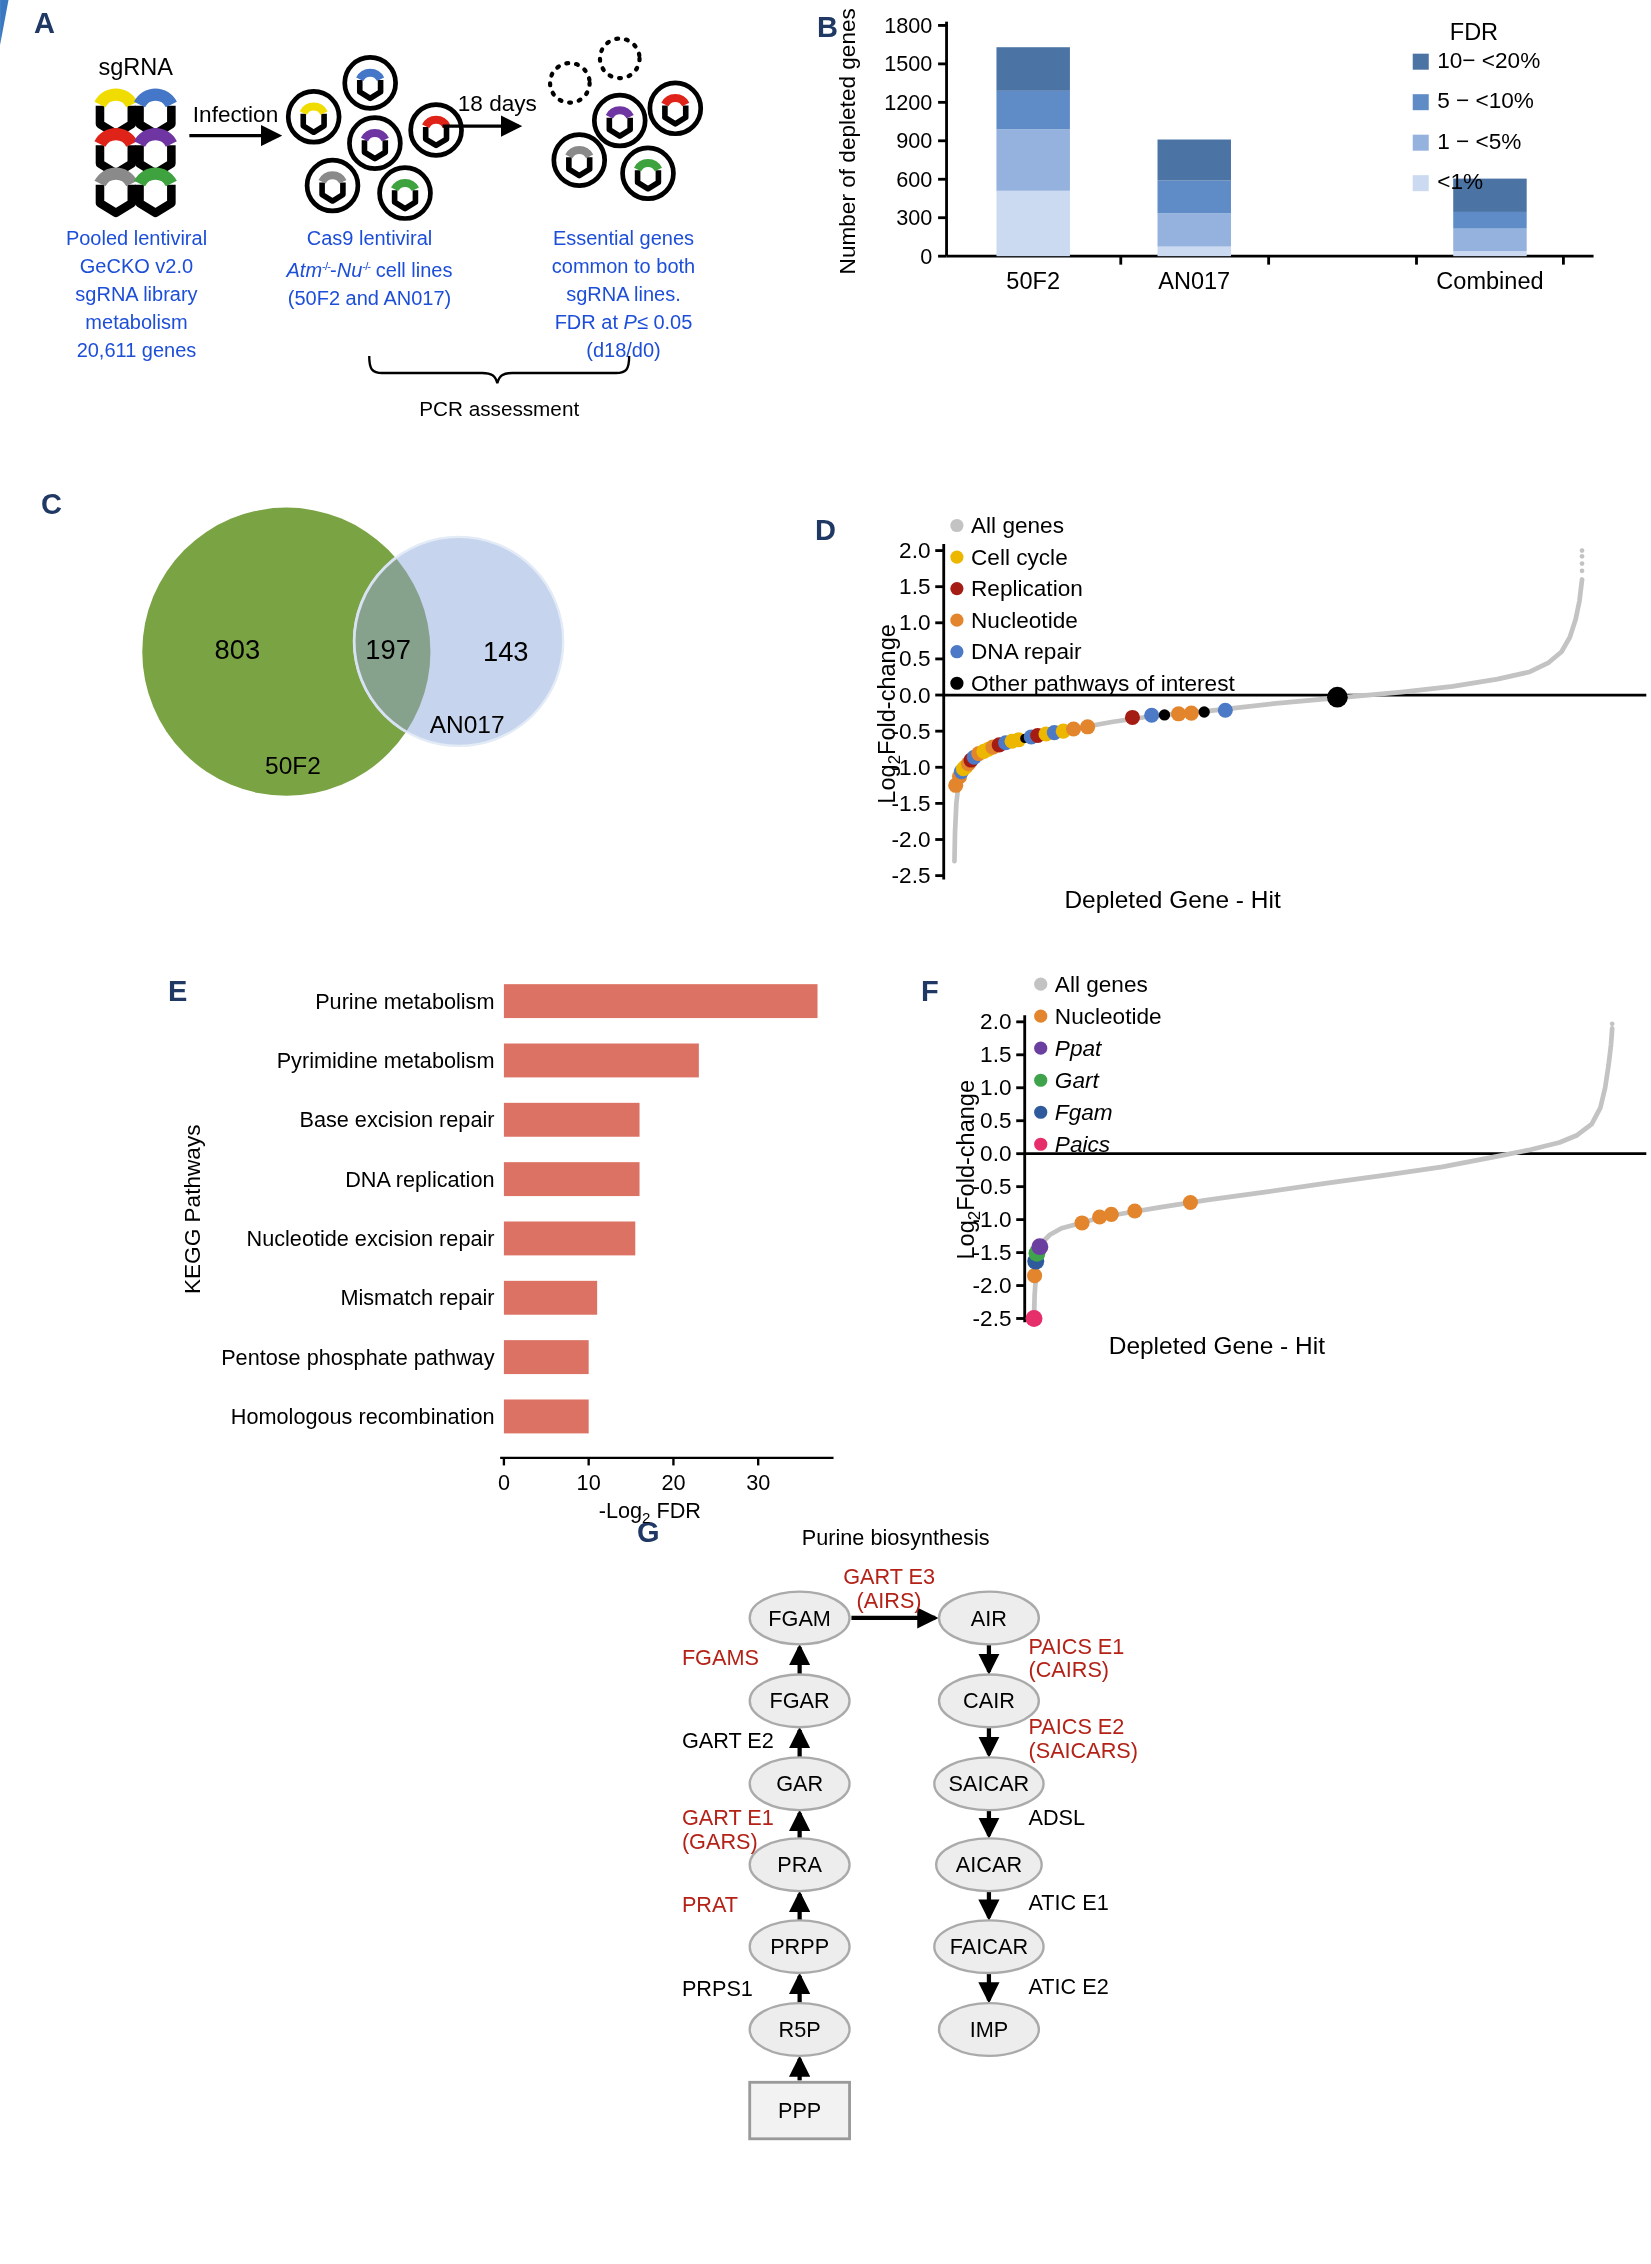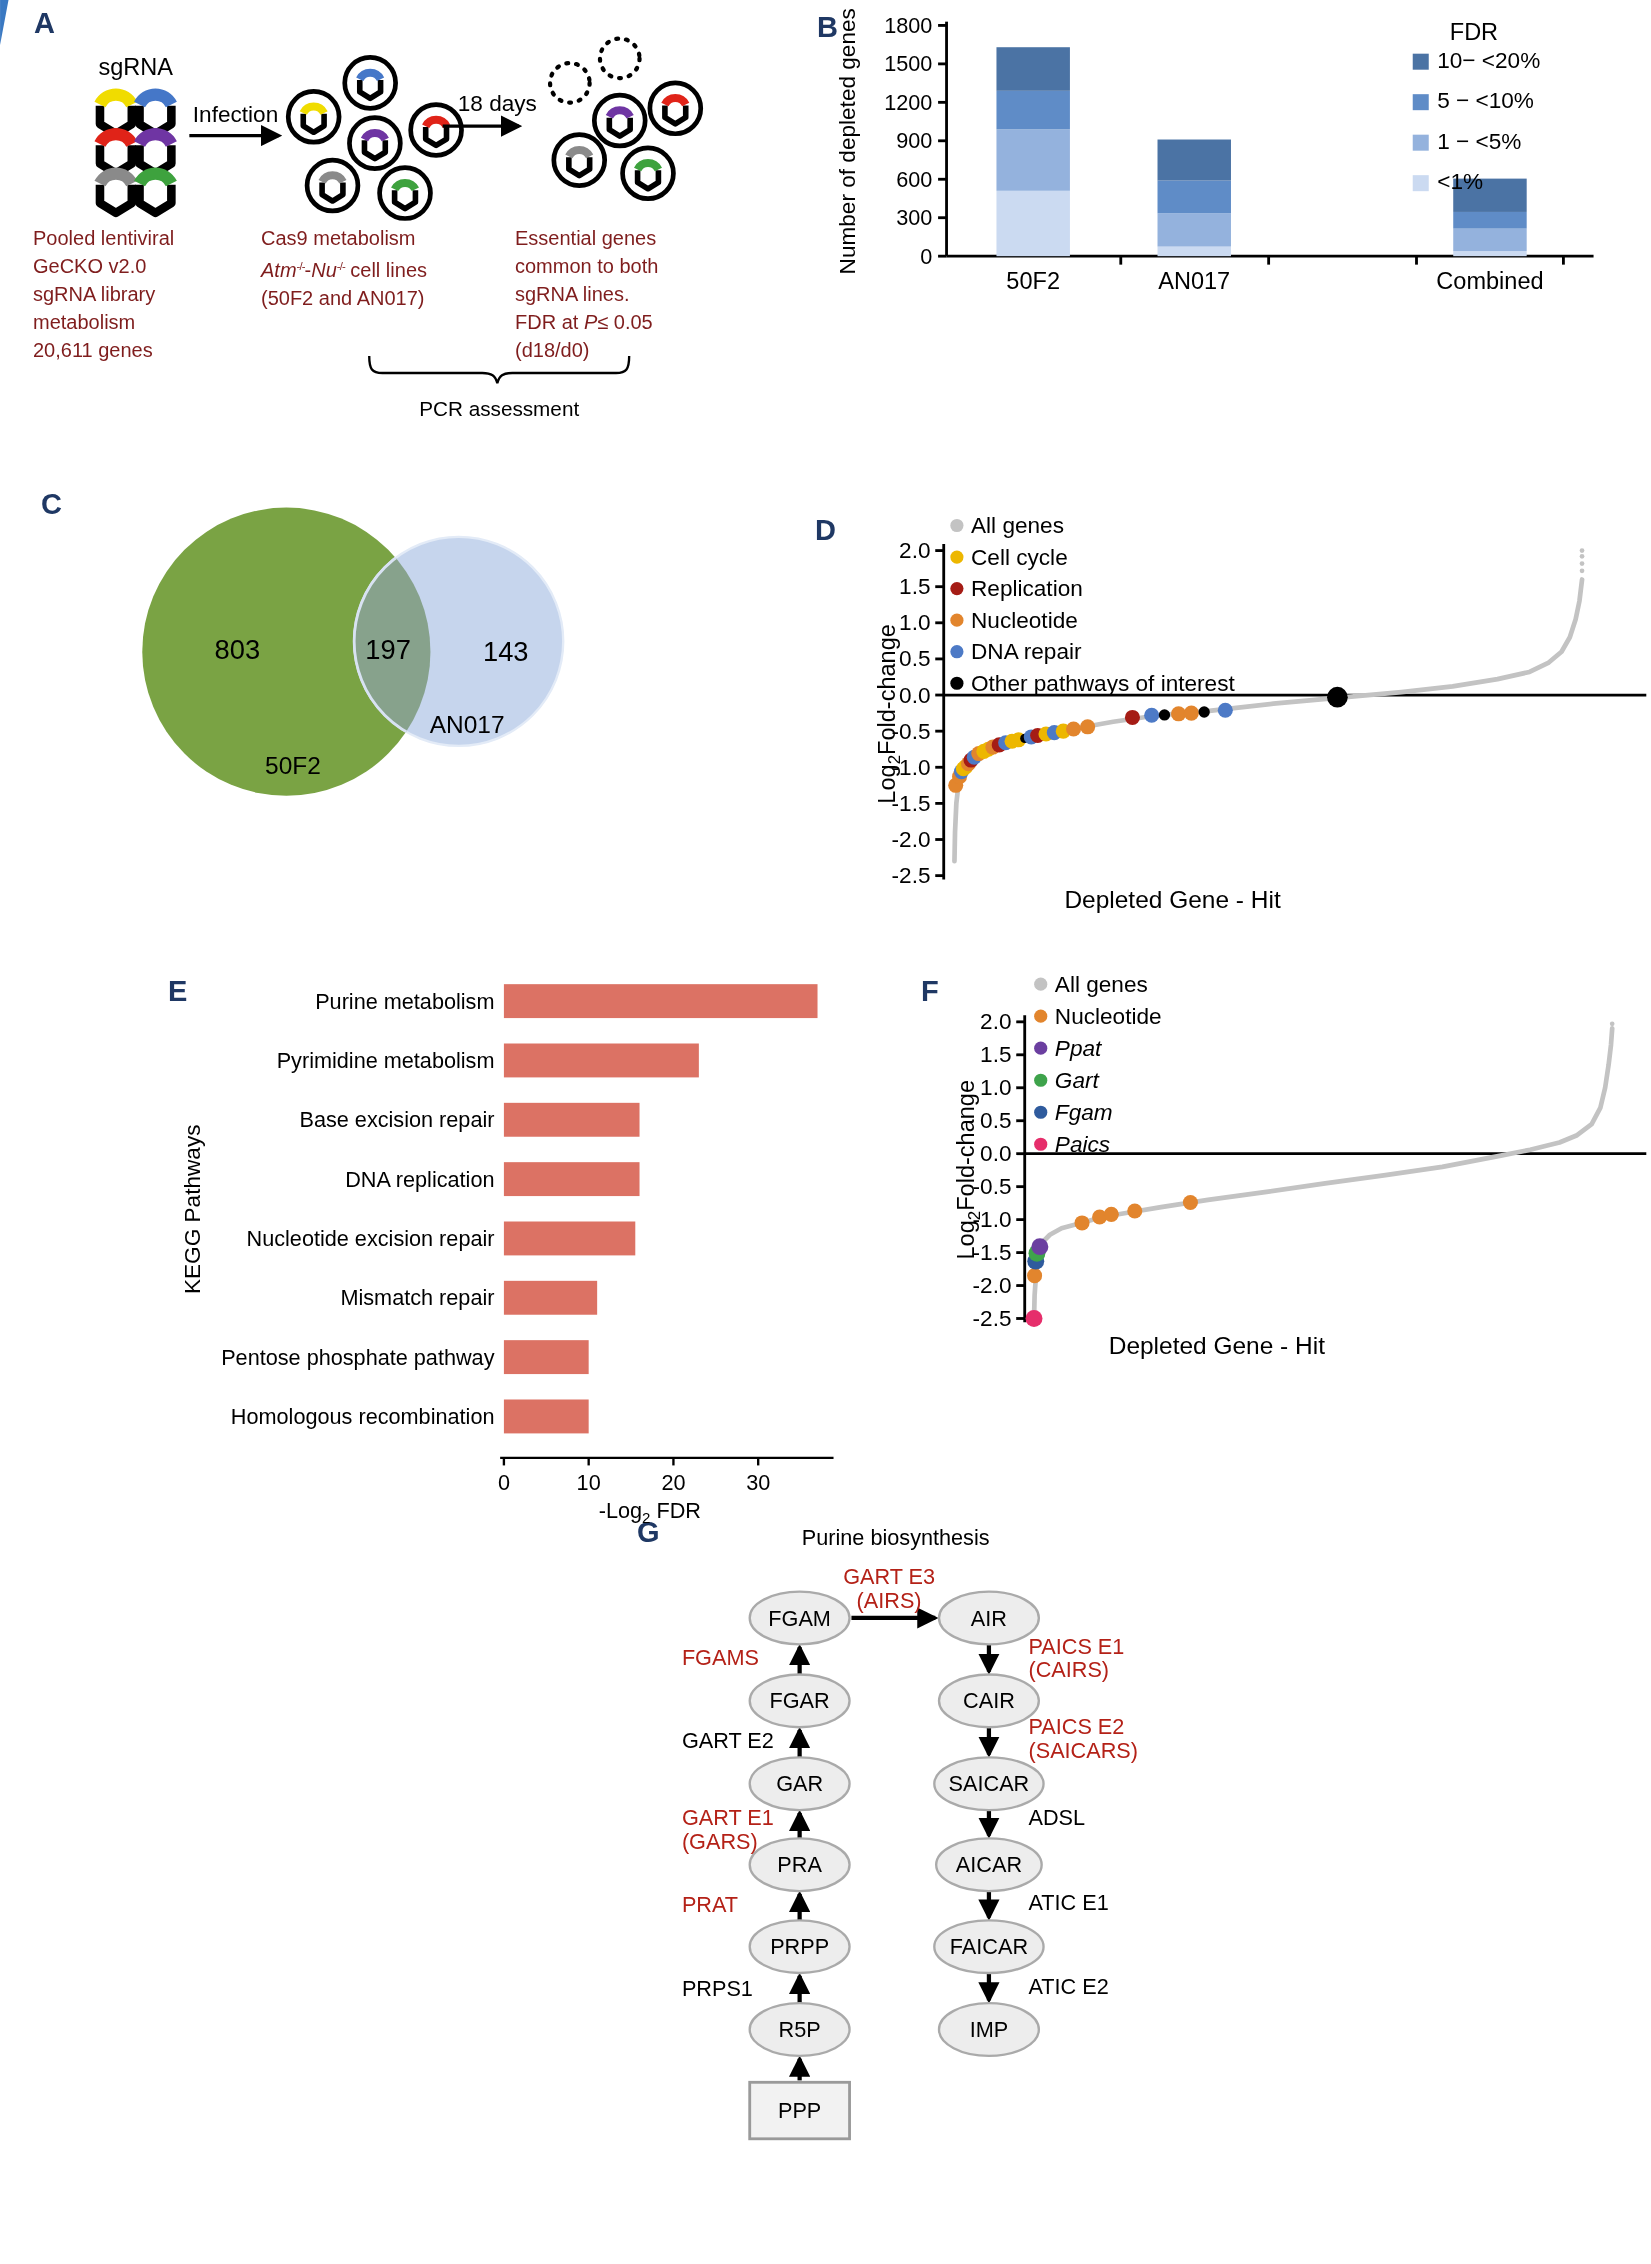--- a/index.html
+++ b/index.html
@@ -1,19 +1,19 @@
 <!DOCTYPE html>
 <html style="font-size:15px"><head>
 <meta charset="utf-8">
 <style>
   html,body{margin:0;padding:0;background:#fff}
   #canvas{position:relative;width:1652px;height:2265px;background:#ffffff;overflow:hidden;
           font-family:"Liberation Sans",sans-serif;color:#000}
   .plabel{position:absolute;font-weight:700;font-size:29px;color:#1f3864;line-height:1}
-  .cap{position:absolute;font-size:20px;line-height:28px;color:#7f1d1d}
+  .cap{position:absolute;text-align:center;font-size:20px;line-height:28px;color:#1d4ed8}
   .cap sup{font-size:11.3px;vertical-align:6.6px;letter-spacing:-0.9px}
   .cap i{}
   #fig{position:absolute;left:0;top:0}
 </style>
 </head>
 <body>
 <div id="canvas">
 
   <div class="plabel" style="left:34px;top:9.4px">A</div>
   <div class="plabel" style="left:817px;top:13px">B</div>
@@ -25,21 +25,21 @@
 
   <div class="cap" style="left:33px;top:224px;width:207px">
     <span>Pooled lentiviral</span><br>
     <span>GeCKO v2.0</span><br>
     <span>sgRNA library</span><br>
     <span>metabolism</span><br>
     <span>20,611 genes</span>
   </div>
 
   <div class="cap" style="left:261px;top:224px;width:217px">
-    <span>Cas9 metabolism</span><br>
+    <span>Cas9 lentiviral</span><br>
     <span><i>Atm</i><sup>-/-</sup><span>-</span><i>Nu</i><sup>-/-</sup><span> cell lines</span></span><br>
     <span>(50F2 and AN017)</span>
   </div>
 
   <div class="cap" style="left:515px;top:224px;width:217px">
     <span>Essential genes</span><br>
     <span>common to both</span><br>
     <span>sgRNA lines.</span><br>
     <span><span>FDR at </span><i>P</i><span>≤ 0.05</span></span><br>
     <span>(d18/d0)</span>

